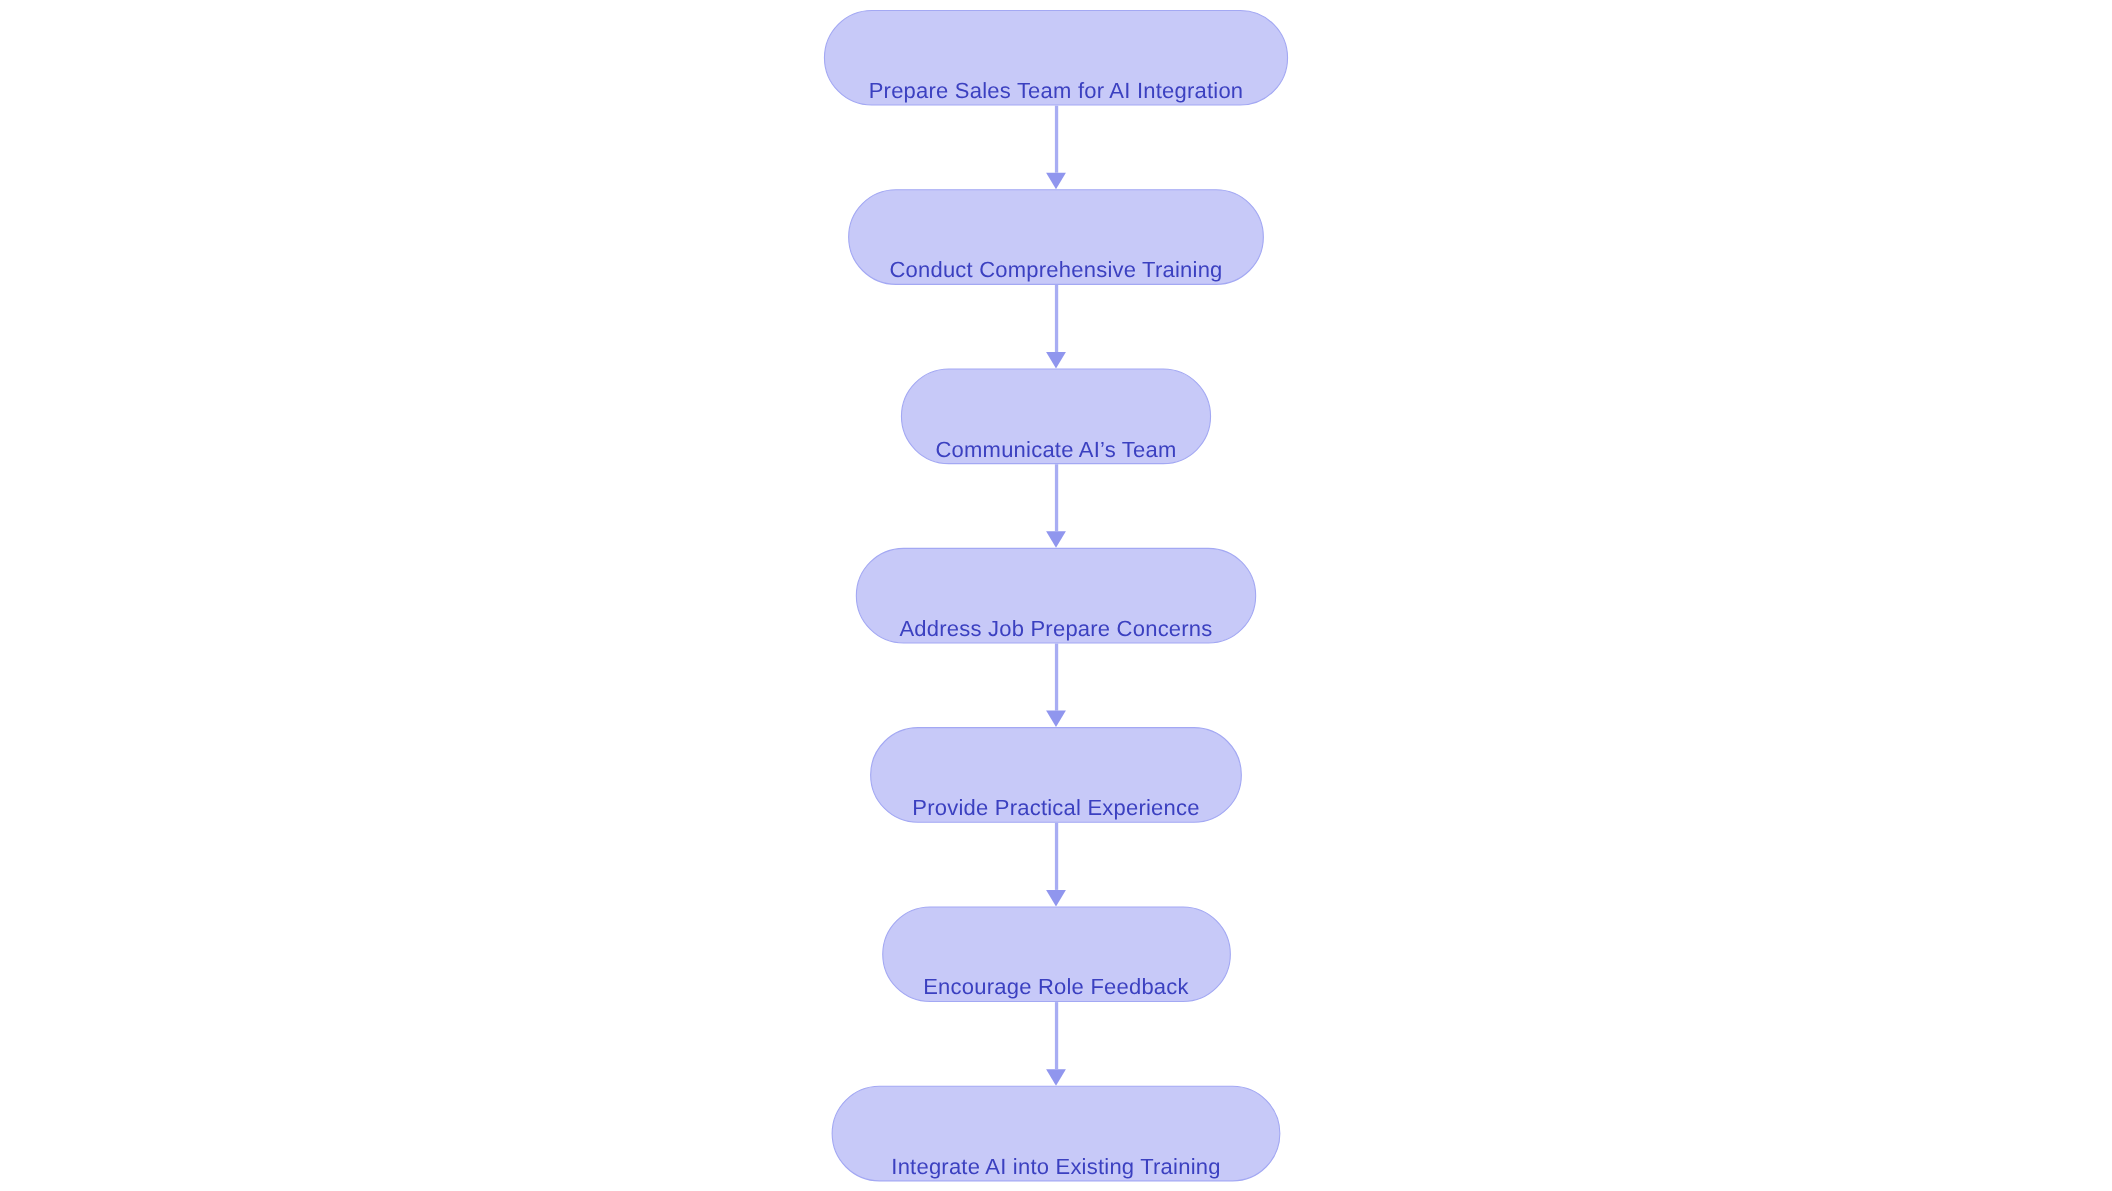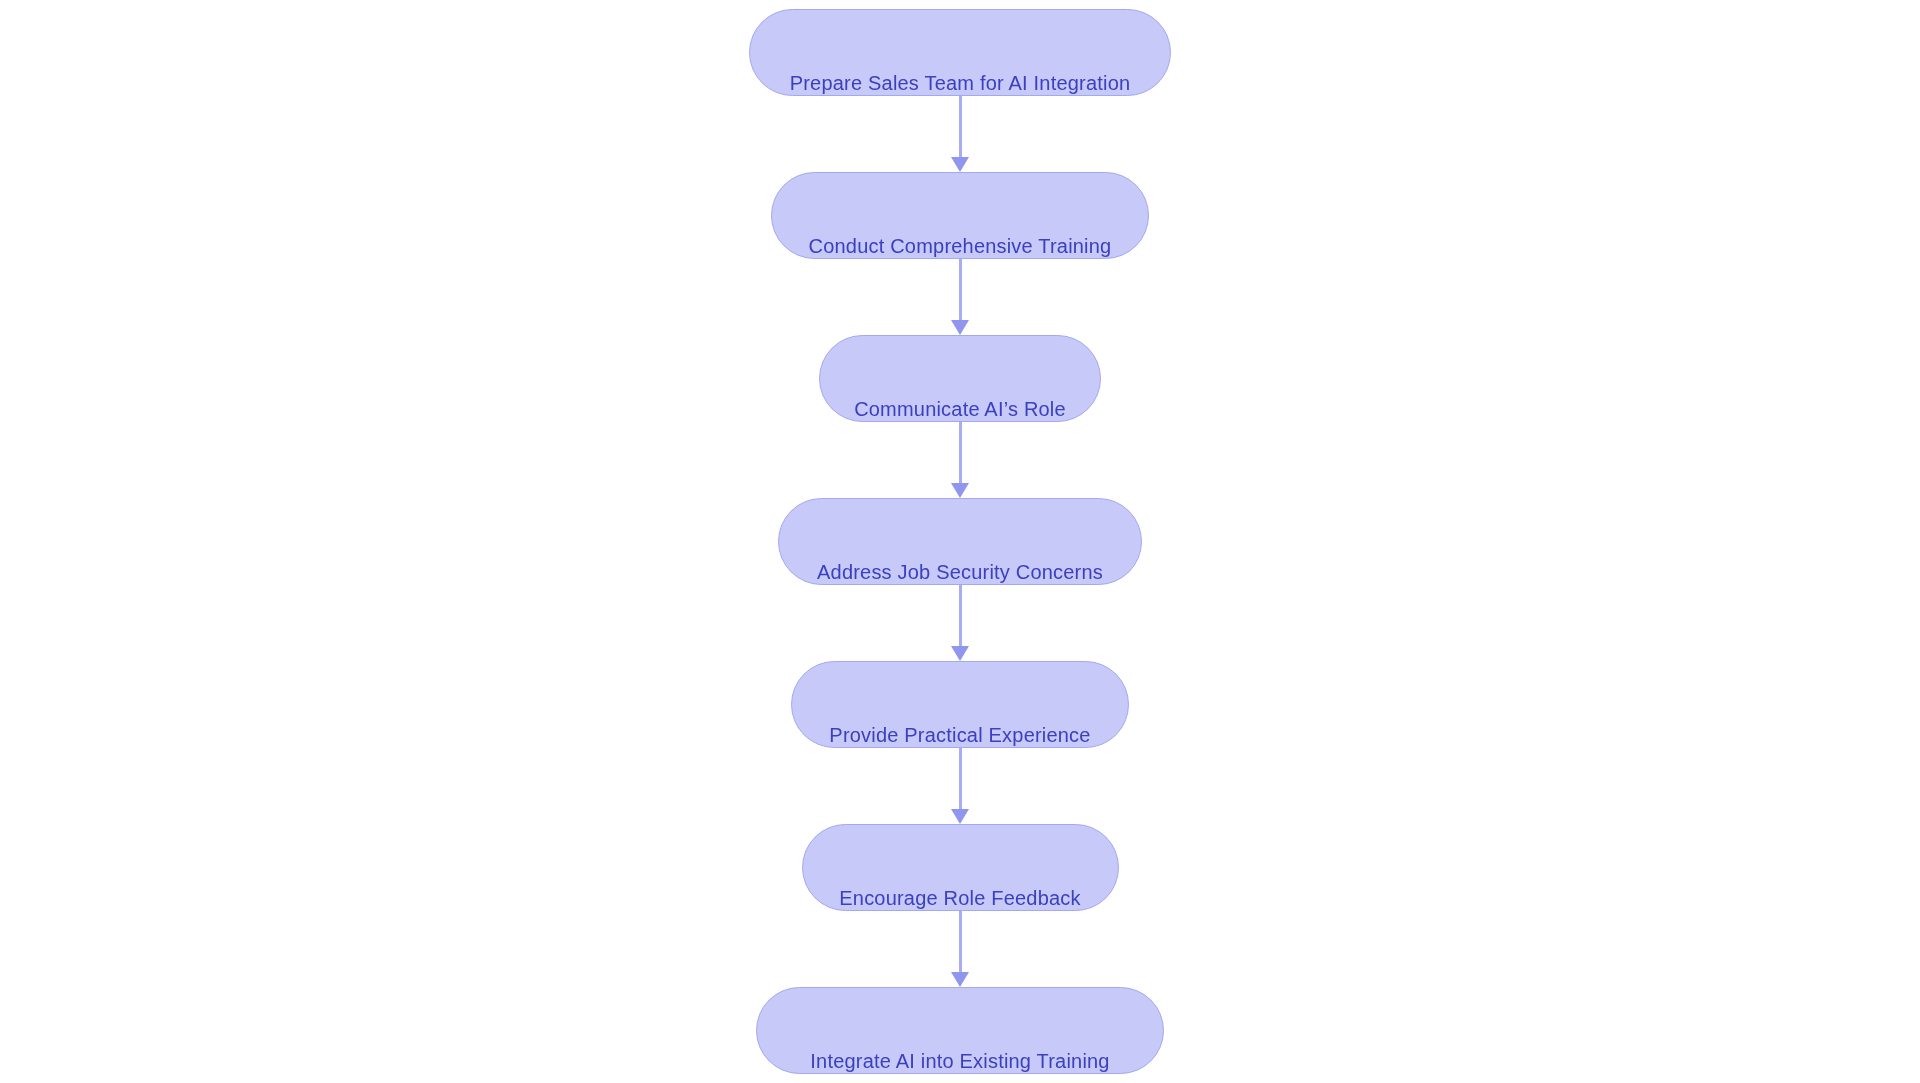--- a/index.html
+++ b/index.html
@@ -78,30 +78,30 @@
   <div class="node w2">
     <span>Conduct Comprehensive Training</span>
   </div>
 
   <div class="connector">
     <div class="stem"></div>
     <div class="head"></div>
   </div>
 
   <div class="node w3">
-    <span>Communicate AI’s Role</span>
+    <span>Communicate AI’s Team</span>
   </div>
 
   <div class="connector">
     <div class="stem"></div>
     <div class="head"></div>
   </div>
 
   <div class="node w4">
-    <span>Address Job Security Concerns</span>
+    <span>Address Job Prepare Concerns</span>
   </div>
 
   <div class="connector">
     <div class="stem"></div>
     <div class="head"></div>
   </div>
 
   <div class="node w5">
     <span>Provide Practical Experience</span>
   </div>

